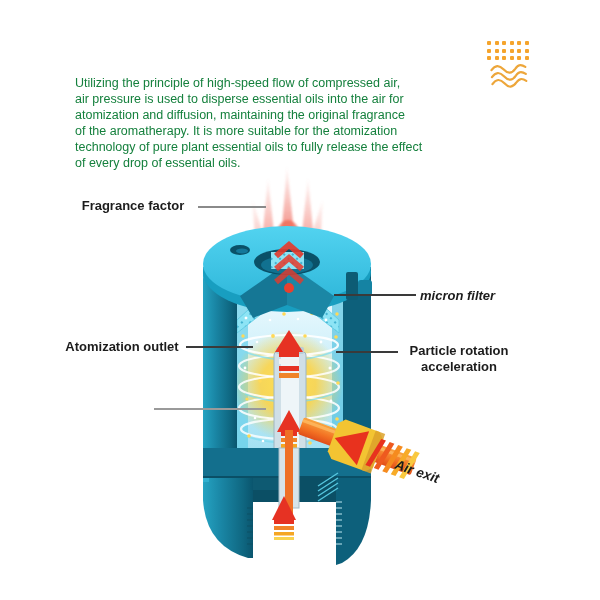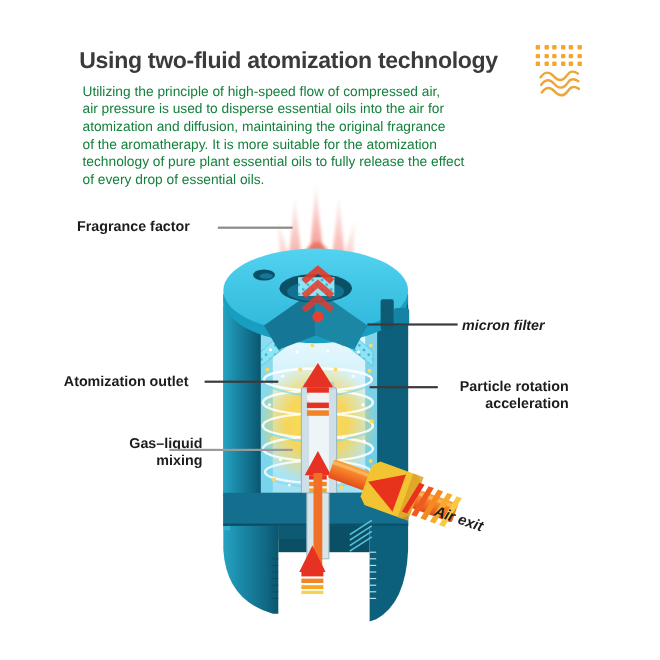--- a/index.html
+++ b/index.html
@@ -8,22 +8,22 @@
   .title{position:absolute;left:72px;top:30px;width:460px;font-size:21px;font-weight:bold;
          color:#3b3b3b;letter-spacing:-0.3px;}
   .desc{position:absolute;left:75px;top:62px;width:400px;font-size:12.5px;line-height:16px;
         color:#15803d;white-space:pre-line;}
   .dots{position:absolute;left:487px;top:41px;width:46px;display:grid;
         grid-template-columns:repeat(6,4px);grid-auto-rows:4px;gap:3.5px;}
   .dots span{background:#F5A42C;border-radius:1px;}
   .waves{position:absolute;left:489px;top:64px;transform:rotate(-4deg);}
   .lbl{position:absolute;font-size:13px;font-weight:bold;color:#1c1c1c;line-height:16px;
        white-space:pre-line;}
-  .lbl.right{text-align:left;}
-  .lbl.center{text-align:right;}
+  .lbl.right{text-align:center;}
+  .lbl.center{text-align:center;}
   .lbl.italic{font-style:italic;}
   .leader{position:absolute;height:1.5px;}
   #art{position:absolute;left:0;top:0;pointer-events:none;}
 </style>
 </head>
 <body>
 
 <div id="stage">
 
   <svg id="art" width="600" height="600" viewBox="0 0 600 600">
@@ -238,21 +238,20 @@
           <path d="M247,514 h6"></path>
           <path d="M247,520 h6"></path>
           <path d="M247,526 h6"></path>
         <path d="M247,532 h6"></path>
           <path d="M247,538 h6"></path>
           <path d="M247,544 h6"></path>
       </g>
     </g>
   </svg>
 
-  <h1 class="title">Using two-fluid atomization technology</h1>
   <p class="desc">Utilizing the principle of high-speed flow of compressed air,
 air pressure is used to disperse essential oils into the air for
 atomization and diffusion, maintaining the original fragrance
 of the aromatherapy. It is more suitable for the atomization
 technology of pure plant essential oils to fully release the effect
 of every drop of essential oils.</p>
 
   <div class="dots">
     <span></span>
       <span></span>
@@ -287,19 +286,17 @@
   <div class="lbl" style="left:420px;top:288px;font-style:italic;">micron filter</div>
   <div class="leader" style="left:334px;top:294px;width:82px;background:#3a3a3a;"></div>
 
   <div class="lbl right" style="left:58px;top:339px;width:128px;">Atomization outlet</div>
   <div class="leader" style="left:186px;top:346px;width:67px;background:#3a3a3a;"></div>
 
   <div class="lbl center" style="left:401px;top:343px;width:116px;">Particle rotation
 acceleration</div>
   <div class="leader" style="left:336px;top:351px;width:62px;background:#3a3a3a;"></div>
 
-  <div class="lbl center" style="left:72px;top:395px;width:112px;">Gas–liquid
-mixing</div>
   <div class="leader" style="left:154px;top:408px;width:112px;background:#9a9a9a;"></div>
 
   <div class="lbl italic" style="left:398px;top:457px;transform:rotate(19deg);transform-origin:left top;font-size:13.5px;">Air exit</div>
 
 </div>
 
 </body></html>

